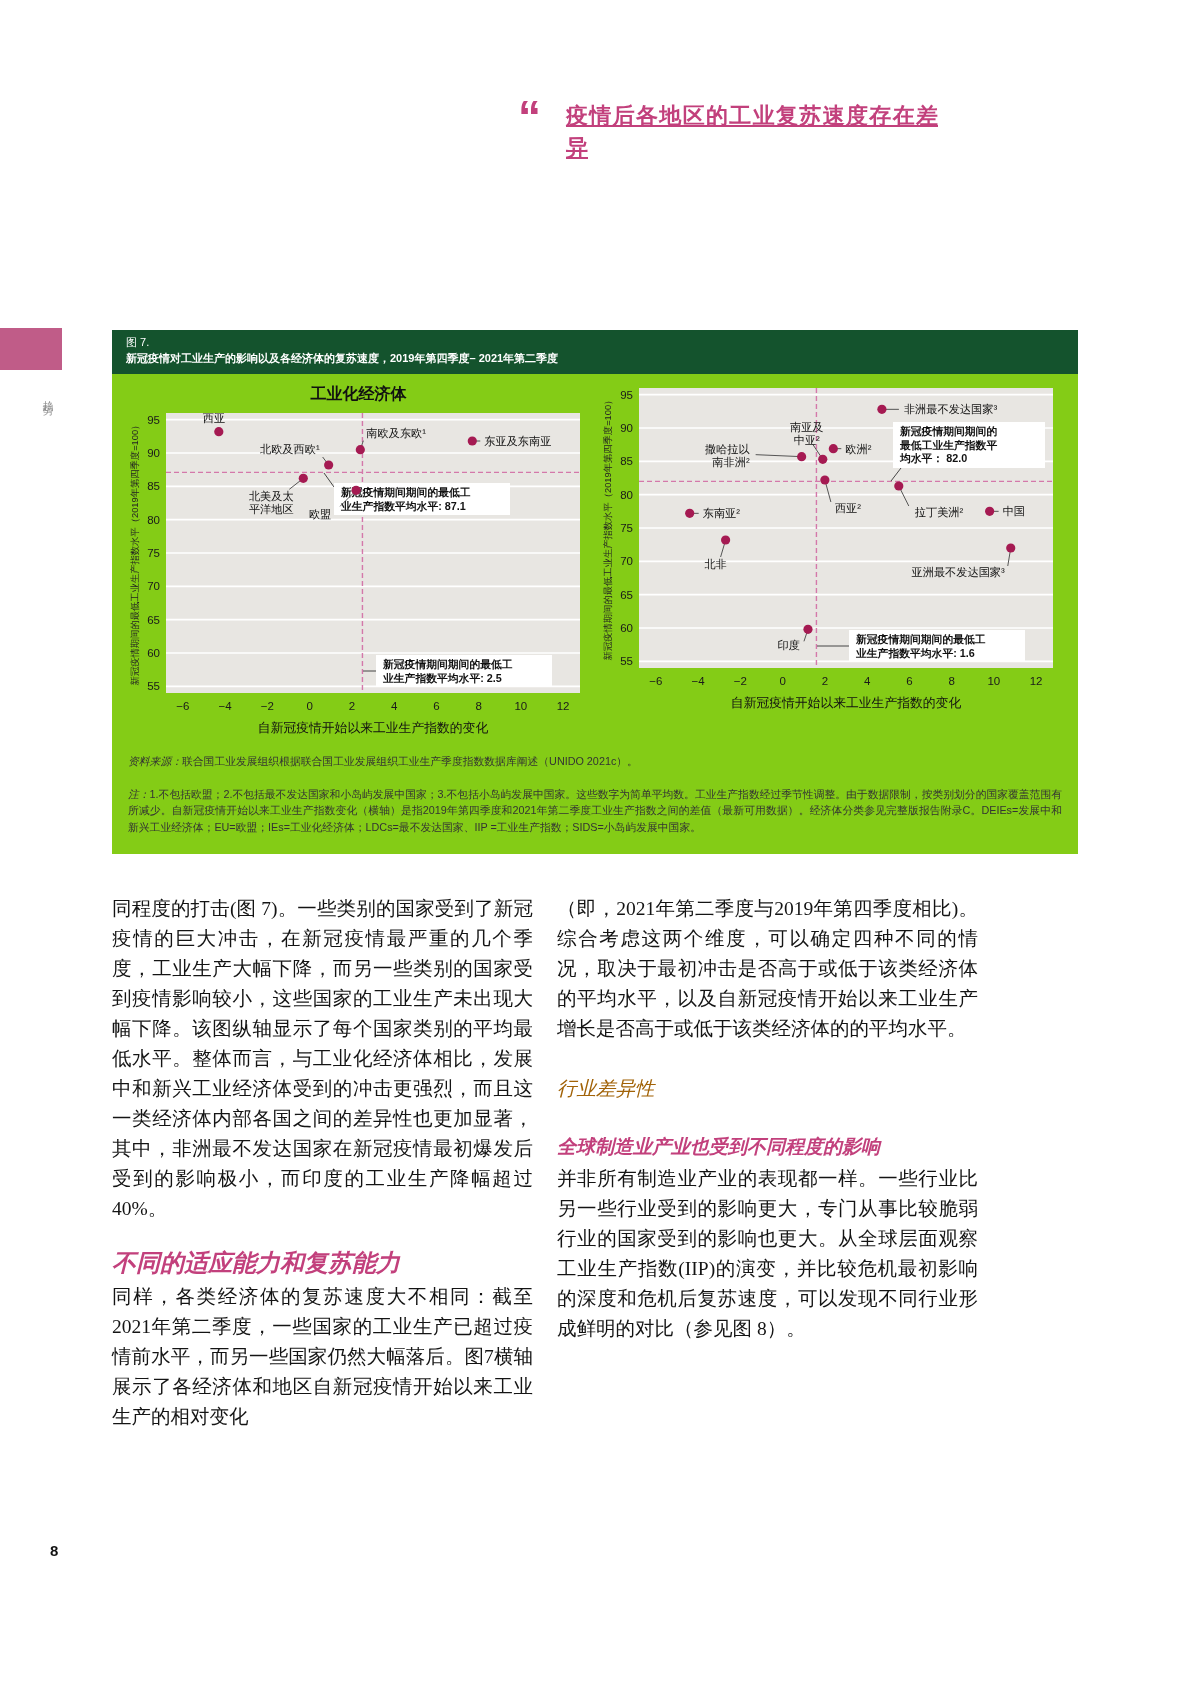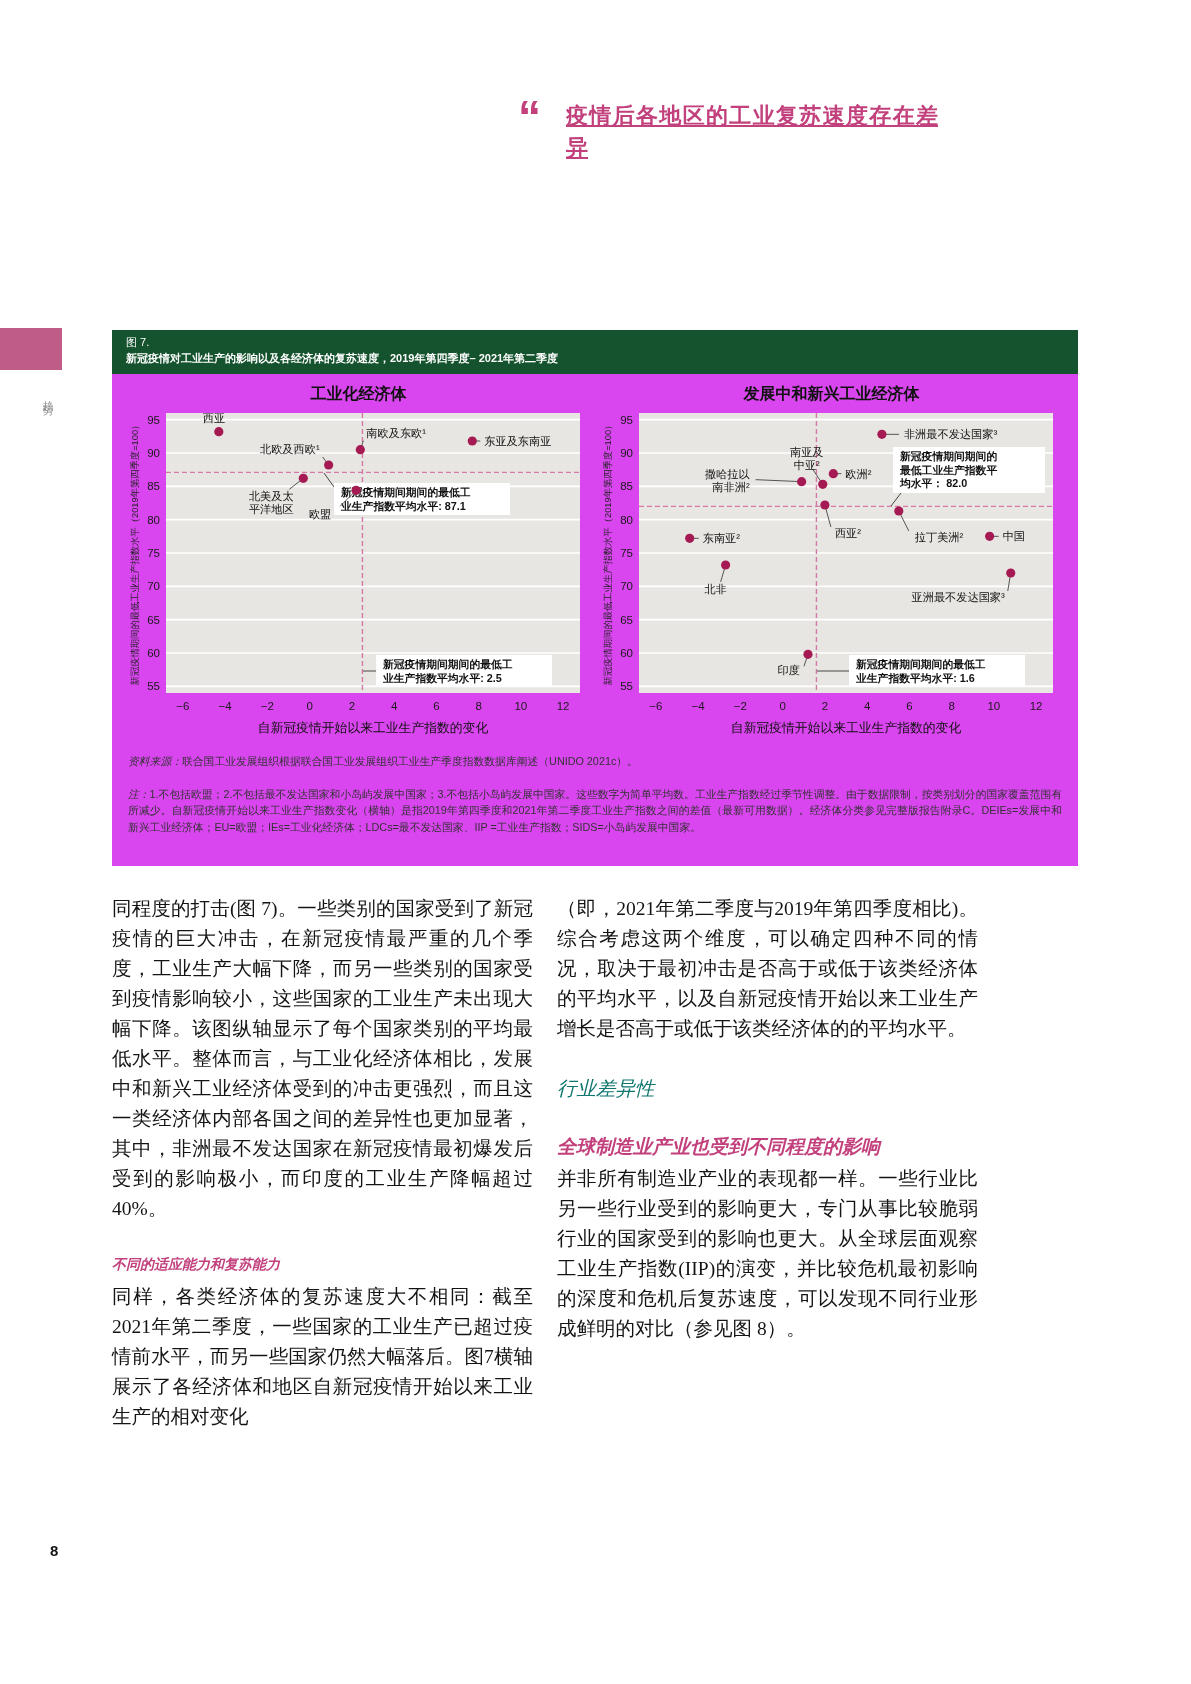--- a/index.html
+++ b/index.html
@@ -15,38 +15,38 @@
   .quote{position:absolute;left:518px;top:100px;width:452px;color:#c2407c;}
   .quote-mark{position:absolute;left:0;top:-6px;font-size:46px;font-weight:bold;line-height:1;}
   .quote-text{margin-left:48px;width:372px;font-size:22px;line-height:1.45;font-weight:600;
               text-align:justify;text-decoration:underline;}
 
   
   .figure{position:absolute;left:112px;top:330px;width:966px;}
   .fig-header{background:#14532d;color:#fff;padding:5px 14px 7px;}
   .fig-tag{font-size:11px;line-height:14px;}
   .fig-title{font-size:11px;line-height:18px;font-weight:bold;}
-  .fig-body{background:#d946ef;padding:8px 16px 28px;}
+  .fig-body{background:#84cc16;padding:8px 16px 16px;}
   .charts{display:flex;gap:12px;}
   .chart{width:461px;}
   .chart-title{text-align:center;font-size:16px;font-weight:bold;color:#111;margin:2px 0 2px;}
   svg.plot{display:block;width:460px;height:330px;}
   svg text{font-family:"Liberation Sans","DejaVu Sans",sans-serif;}
 
   .fig-notes{margin-top:4px;font-size:10.8px;line-height:1.55;color:#333;text-align:justify;}
   .fig-notes p{margin:16px 0 2px 0;}
   .fig-notes .lbl{font-style:italic;}
 
   
   .columns{position:absolute;left:112px;top:894px;width:866px;display:flex;gap:24px;}
   .col{width:421px;font-family:"Liberation Serif","DejaVu Serif",serif;
        font-size:19.5px;line-height:30px;color:#141414;text-align:justify;}
   .col p{margin:0;}
-  .head-bold{color:#c2407c;font-style:italic;font-weight:bold;font-size:14px;margin:26px 0 2px;font-family:Liberation Mono, monospace;}
-  .head-section{color:#0f766e;font-style:italic;font-weight:normal;font-size:19.5px;margin:30px 0 28px;}
+  .head-bold{color:#c2407c;font-style:italic;font-weight:bold;font-size:24px;margin:26px 0 2px;font-family:Liberation Mono, monospace;}
+  .head-section{color:#a16207;font-style:italic;font-weight:normal;font-size:19.5px;margin:30px 0 28px;}
   .head-sub{color:#c2407c;font-style:italic;font-weight:bold;font-size:19px;margin:2px 0 2px;}
 
   .page-num{position:absolute;left:50px;top:1542px;font-size:15px;font-weight:bold;color:#111;}
 </style>
 </head>
 <body>
 
 <div class="page">
 
   <div class="side-block"></div>
@@ -122,21 +122,20 @@
               <text x="143.29591836734693" y="93.33333333333331" text-anchor="middle" font-size="11.2" fill="#111">北美及太</text>
               <text x="143.29591836734693" y="106.33333333333331" text-anchor="middle" font-size="11.2" fill="#111">平洋地区</text>
               <line x1="228.1020408163265" y1="83.33333333333329" x2="212.1020408163265" y2="99.33333333333329" stroke="#444" stroke-width="0.9"></line>
               <circle cx="228.1020408163265" cy="83.33333333333329" r="4.6" fill="#a51a52"></circle>
               <text x="192.1020408163265" y="111.33333333333329" text-anchor="middle" font-size="11.2" fill="#111">欧盟</text>
               <text x="245" y="325" text-anchor="middle" font-size="12.8" fill="#111">自新冠疫情开始以来工业生产指数的变化</text>
               <text x="10" y="146" text-anchor="middle" font-size="9.3" fill="#222" transform="rotate(-90 10 146)">新冠疫情期间的最低工业生产指数水平（2019年第四季度=100）</text>
             </svg>
         </div>
         <div class="chart">
-          <div class="chart-title">发展中和新兴工业经济体</div>
           <svg class="plot" id="chart-svg-1" viewBox="0 0 460 330">
               <rect x="38" y="6" width="414" height="280" fill="#e8e6e2"></rect>
               <line x1="38" y1="279.3333333333333" x2="452" y2="279.3333333333333" stroke="#ffffff" stroke-width="1.6"></line>
               <line x1="38" y1="246" x2="452" y2="246" stroke="#ffffff" stroke-width="1.6"></line>
               <line x1="38" y1="212.66666666666669" x2="452" y2="212.66666666666669" stroke="#ffffff" stroke-width="1.6"></line>
               <line x1="38" y1="179.33333333333334" x2="452" y2="179.33333333333334" stroke="#ffffff" stroke-width="1.6"></line>
               <line x1="38" y1="146" x2="452" y2="146" stroke="#ffffff" stroke-width="1.6"></line>
               <line x1="38" y1="112.66666666666666" x2="452" y2="112.66666666666666" stroke="#ffffff" stroke-width="1.6"></line>
               <line x1="38" y1="79.33333333333334" x2="452" y2="79.33333333333334" stroke="#ffffff" stroke-width="1.6"></line>
               <line x1="38" y1="46" x2="452" y2="46" stroke="#ffffff" stroke-width="1.6"></line>

